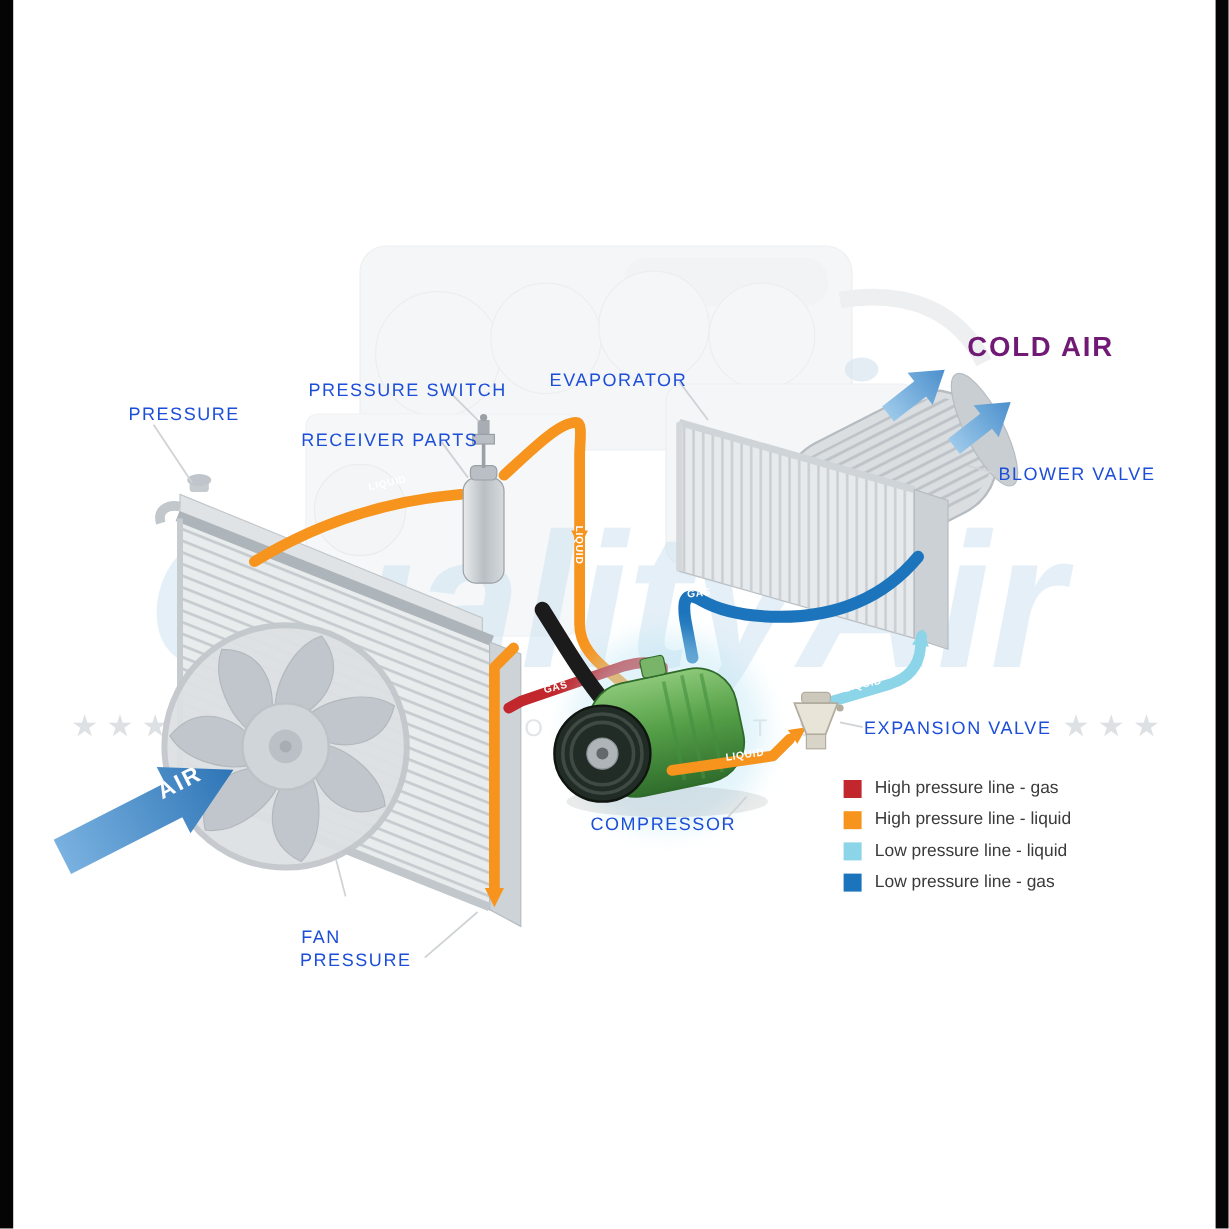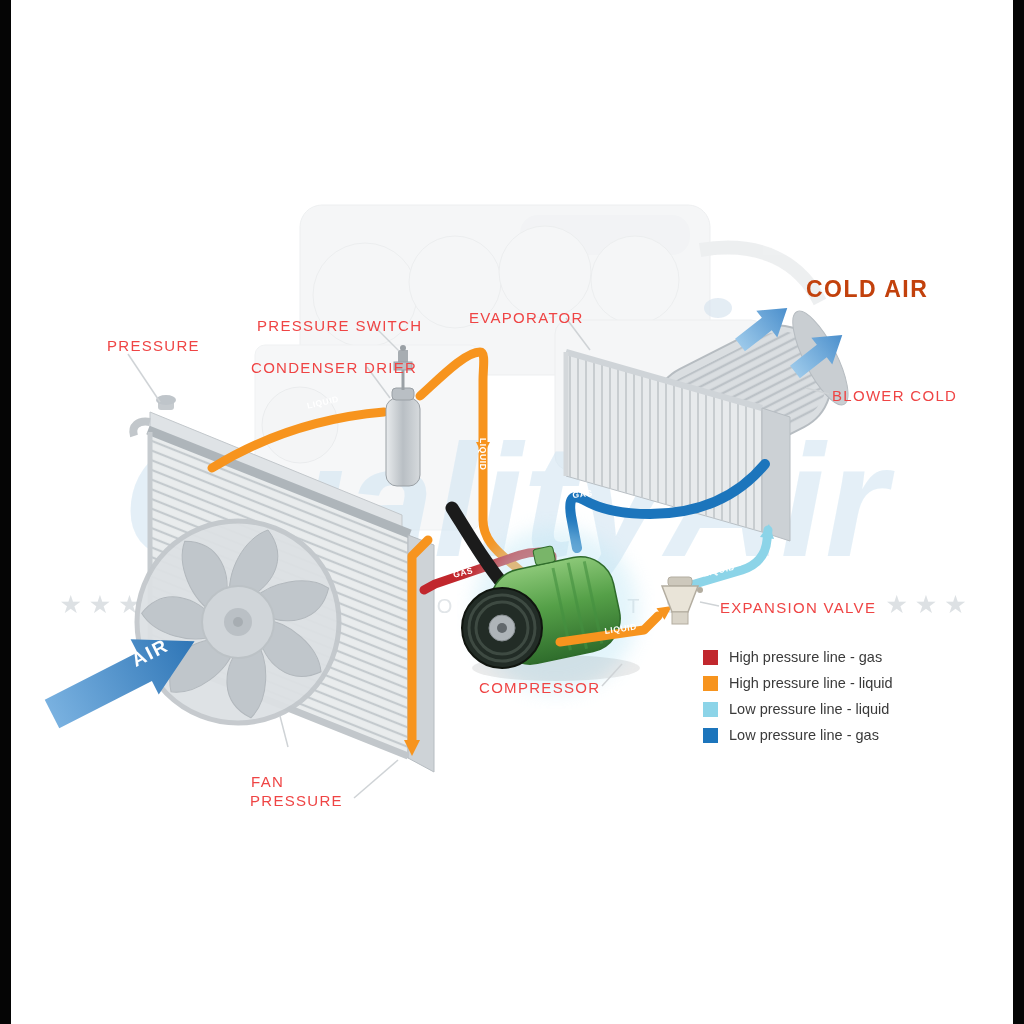--- a/index.html
+++ b/index.html
@@ -1,22 +1,22 @@
 <!DOCTYPE html>
 <html><head>
 <meta charset="utf-8">
 <style>
   html,body{margin:0;padding:0;background:#fff;}
   .stage{position:relative;width:1024px;height:1024px;background:#ffffff;overflow:hidden;
          font-family:"Liberation Sans",sans-serif;}
   .edgebar{position:absolute;top:0;width:11px;height:1024px;background:#050505;}
   .edgebar.left{left:0;} .edgebar.right{left:1013px;}
   svg.canvas{position:absolute;left:0;top:0;}
-  .lbl{position:absolute;font-size:15px;letter-spacing:1.3px;color:#ef4444;white-space:nowrap;}
-  .lbl-blue{position:absolute;font-size:23px;font-weight:bold;color:#c2410c;letter-spacing:1.5px;white-space:nowrap;}
+  .lbl{position:absolute;font-size:15px;letter-spacing:1.3px;color:#1d4ed8;white-space:nowrap;}
+  .lbl-blue{position:absolute;font-size:23px;font-weight:bold;color:#701a75;letter-spacing:1.5px;white-space:nowrap;}
   .plbl{position:absolute;font-size:8.5px;font-weight:bold;color:#ffffff;letter-spacing:.6px;
         white-space:nowrap;transform-origin:0 0;}
   .air-text{position:absolute;left:128px;top:652px;font-size:19px;font-weight:bold;color:#ffffff;
         letter-spacing:2px;transform:rotate(-27deg);transform-origin:0 0;}
   .legend{position:absolute;left:703px;top:649px;display:flex;flex-direction:column;gap:10px;}
   .legend-row{display:flex;align-items:center;gap:11px;}
   .swatch{width:15px;height:15px;flex:0 0 15px;}
   .legend-label{font-size:14.5px;color:#3a3a3a;white-space:nowrap;}
 </style>
 </head>
@@ -210,26 +210,26 @@
       <line x1="829" y1="394" x2="806" y2="388"></line>
       <line x1="719" y1="606" x2="700" y2="602"></line>
       <line x1="602" y1="686" x2="622" y2="664"></line>
       <line x1="288" y1="747" x2="280" y2="716"></line>
       <line x1="354" y1="798" x2="398" y2="760"></line>
     </g>
   </svg>
 
   <div class="lbl" style="left:107px;top:337px">PRESSURE</div>
   <div class="lbl" style="left:257px;top:317px">PRESSURE SWITCH</div>
-  <div class="lbl" style="left:251px;top:359px">CONDENSER DRIER</div>
-  <div class="lbl" style="left:469px;top:309px">EVAPORATOR</div>
+  <div class="lbl" style="left:251px;top:359px">RECEIVER PARTS</div>
+  <div class="lbl" style="left:458px;top:309px">EVAPORATOR</div>
   <div class="lbl-blue" style="left:806px;top:276px">COLD AIR</div>
-  <div class="lbl" style="left:832px;top:387px">BLOWER COLD</div>
+  <div class="lbl" style="left:832px;top:387px">BLOWER VALVE</div>
   <div class="lbl" style="left:720px;top:599px">EXPANSION VALVE</div>
-  <div class="lbl" style="left:479px;top:679px">COMPRESSOR</div>
+  <div class="lbl" style="left:492px;top:679px">COMPRESSOR</div>
   <div class="lbl" style="left:251px;top:773px">FAN</div>
   <div class="lbl" style="left:250px;top:792px">PRESSURE</div>
   <div class="air-text">AIR</div>
 
   <div class="plbl" style="left:306px;top:401px;transform:rotate(-13deg)">LIQUID</div>
   <div class="plbl" style="left:488px;top:438px;transform:rotate(90deg)">LIQUID</div>
   <div class="plbl" style="left:572px;top:490px;transform:rotate(-6deg)">GAS</div>
   <div class="plbl" style="left:452px;top:570px;transform:rotate(-14deg)">GAS</div>
   <div class="plbl" style="left:702px;top:569px;transform:rotate(-13deg)">LIQUID</div>
   <div class="plbl" style="left:604px;top:626px;transform:rotate(-8deg)">LIQUID</div>

